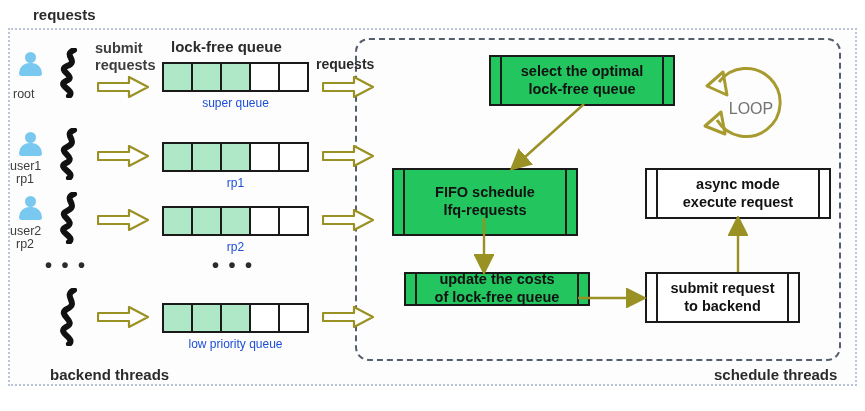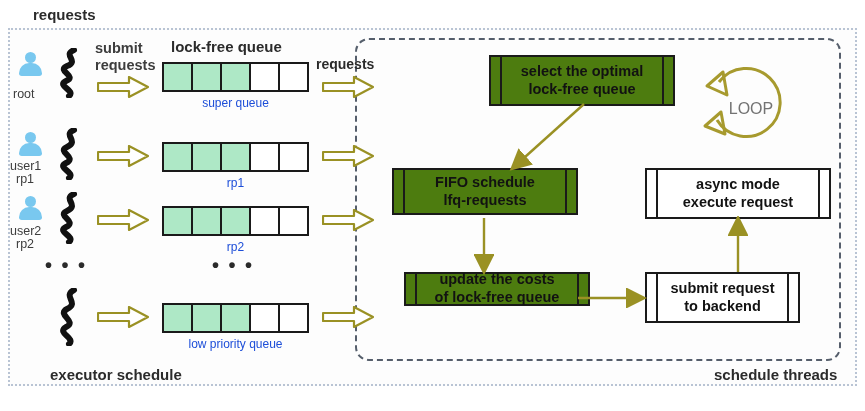--- a/index.html
+++ b/index.html
@@ -83,21 +83,21 @@
     position: absolute;
     border: 2px solid #1a1a1a;
     background: #ffffff;
     display: flex; align-items: center; justify-content: center;
     text-align: center;
     font-weight: bold;
     font-size: 14.5px;
     color: #121212;
     line-height: 1.22;
   }
-  .pbox.blue { background: #4d7c0f; }
+  .pbox.blue { background: #22c55e; }
   .pbox::before, .pbox::after {
     content: "";
     position: absolute; top: -2px; bottom: -2px;
     width: 0; border-left: 2px solid #1a1a1a;
   }
   .pbox::before { left: 9px; }
   .pbox::after  { right: 9px; }
   .pbox .txt { position: relative; z-index: 2; padding: 0 14px; }
 
   
@@ -125,21 +125,21 @@
   <div id="schedule-box"></div>
 
   <div class="lbl bold" style="left:33px; top:6px; font-size:15px;">requests</div>
 
   <div class="lbl" style="left:95px; top:40px; font-size:14.5px; line-height:1.15; width:70px;font-weight:bold;">submit<br>requests</div>
 
   <div class="lbl bold" style="left:171px; top:38px; font-size:15px;">lock-free queue</div>
 
   <div class="lbl bold" style="left:316px; top:56px; font-size:14px;">requests</div>
 
-  <div class="lbl bold" style="left:50px; top:366px; font-size:15px;">executor schedule</div>
+  <div class="lbl bold" style="left:50px; top:366px; font-size:15px;">backend threads</div>
   <div class="lbl bold" style="left:714px; top:366px; font-size:15px;">schedule threads</div>
 
   <div class="avatar" style="left:17px; top:52px;">
     <div class="head"></div>
     <div class="body"></div>
   </div>
   <div class="lbl" style="left:13px; top:87px; font-size:12.5px;">root</div>
 
   <div class="avatar" style="left:17px; top:132px;">
     <div class="head"></div>
@@ -230,21 +230,21 @@
     <polygon points="1,7 32,7 32,1 51,11 32,21 32,15 1,15" fill="#ffffff" stroke="#9a9124" stroke-width="2.2" stroke-linejoin="round"></polygon>
   </svg>
   <svg class="blockarrow" style="left:322px; top:306px;" width="52" height="22" viewBox="0 0 52 22">
     <polygon points="1,7 32,7 32,1 51,11 32,21 32,15 1,15" fill="#ffffff" stroke="#9a9124" stroke-width="2.2" stroke-linejoin="round"></polygon>
   </svg>
 
   <div class="pbox blue" style="left:489px; top:55px; width:186px; height:51px;">
     <span class="txt">select the optimal<br>lock-free queue</span>
   </div>
 
-  <div class="pbox blue" style="left:392px; top:168px; width:186px; height:47px;">
+  <div class="pbox blue" style="left:392px; top:168px; width:186px; height:68px;">
     <span class="txt">FIFO schedule<br>lfq-requests</span>
   </div>
 
   <div class="pbox blue" style="left:392px; top:272px; width:186px; height:34px;margin-left:12px;">
     <span class="txt">update the costs<br>of lock-free queue</span>
   </div>
 
   <div class="pbox" style="left:645px; top:272px; width:155px; height:51px;">
     <span class="txt">submit request<br>to backend</span>
   </div>

